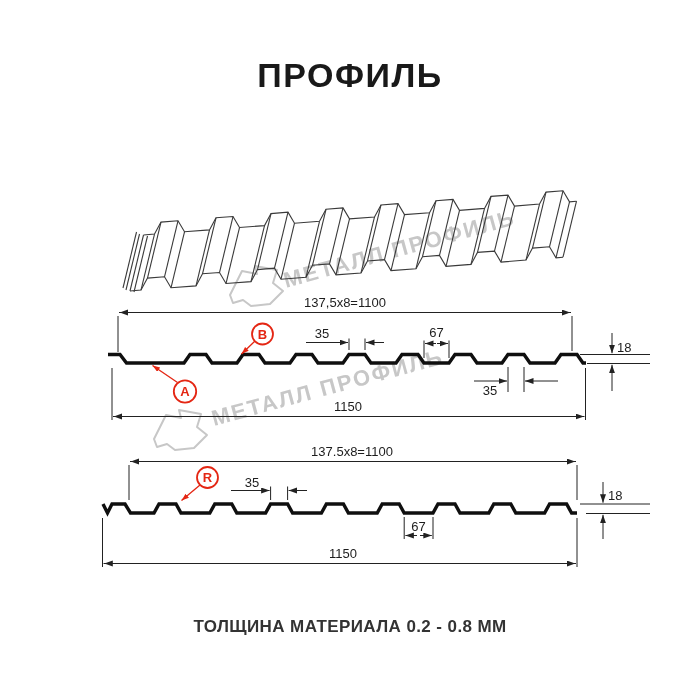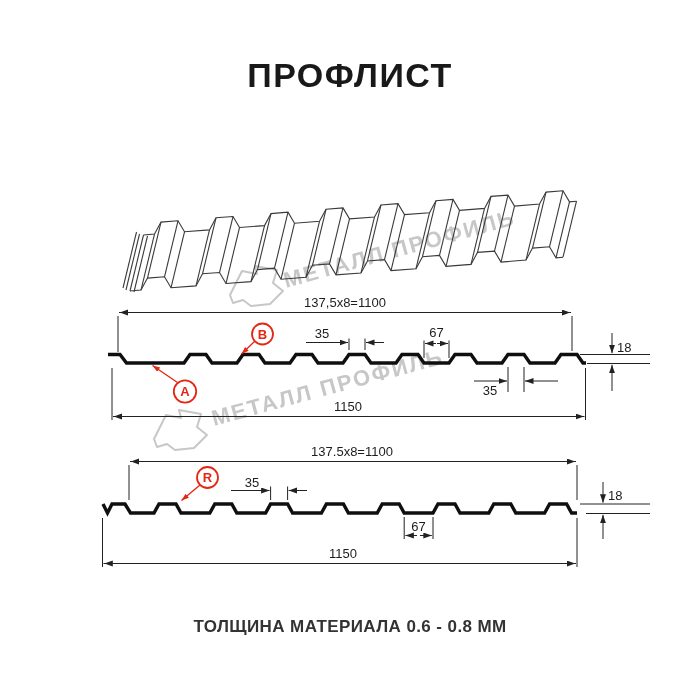--- a/index.html
+++ b/index.html
@@ -23,21 +23,21 @@
   .rl{stroke:var(--accent_red);stroke-width:1.3;fill:none;}
   .rt{font-family:"Liberation Sans",sans-serif;font-size:13px;font-weight:bold;
       fill:var(--accent_red);text-anchor:middle;}
   .mk{fill:#222;}
   .mkr{fill:var(--accent_red);}
 </style>
 </head>
 <body>
 
 <div class="canvas">
-  <div class="title">ПРОФЛИСТ</div>
+  <div class="title">ПРОФИЛЬ</div>
 
   <svg width="700" height="700" viewBox="0 0 700 700">
     <defs>
       <marker id="ar" markerWidth="10" markerHeight="8" refX="8.5" refY="3" orient="auto" markerUnits="userSpaceOnUse">
         <path class="mk" d="M0 0 L8.5 3 L0 6 Z"></path>
       </marker>
       <marker id="arr" markerWidth="9" markerHeight="8" refX="7.5" refY="2.6" orient="auto" markerUnits="userSpaceOnUse">
         <path class="mkr" d="M0 0 L7.5 2.6 L0 5.2 Z"></path>
       </marker>
       <path id="wmlogo" d="M2 29 L14 5 L29 8 L27 0 L49 4 L45 17 L55 25 L42 38 L23 40 L15 34 L5 37 Z"></path>
@@ -178,14 +178,14 @@
       <line class="dl" x1="128" y1="563.5" x2="104.3" y2="563.5" marker-end="url(#ar)"></line>
       <line class="dl" x1="552" y1="563.5" x2="575.2" y2="563.5" marker-end="url(#ar)"></line>
       <text class="dt" x="343" y="558" text-anchor="middle">1150</text>
 
       <line class="rl" x1="200" y1="485" x2="181.5" y2="500.5" marker-end="url(#arr)"></line>
       <circle class="rc" cx="207.5" cy="477.5" r="10.5"></circle>
       <text class="rt" x="207.5" y="482">R</text>
     </g>
   </svg>
 
-  <div class="footer">ТОЛЩИНА МАТЕРИАЛА 0.6 - 0.8 ММ</div>
+  <div class="footer">ТОЛЩИНА МАТЕРИАЛА 0.2 - 0.8 ММ</div>
 </div>
 
 </body></html>

